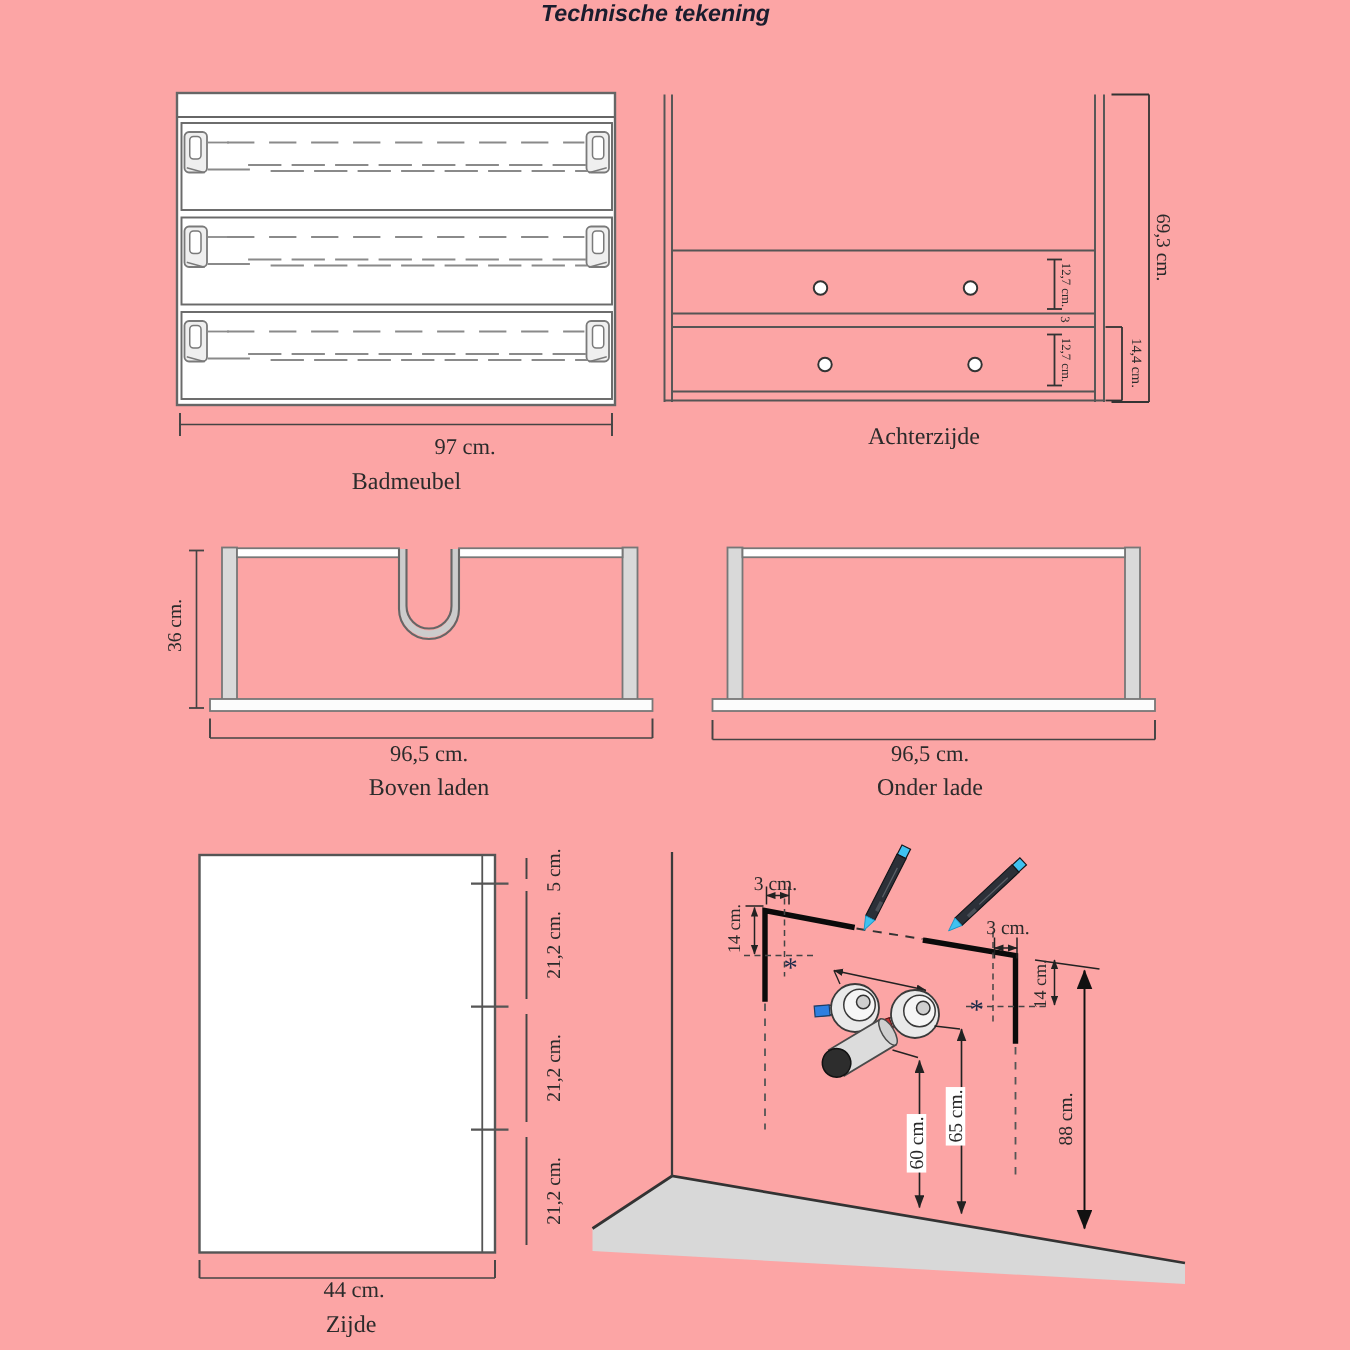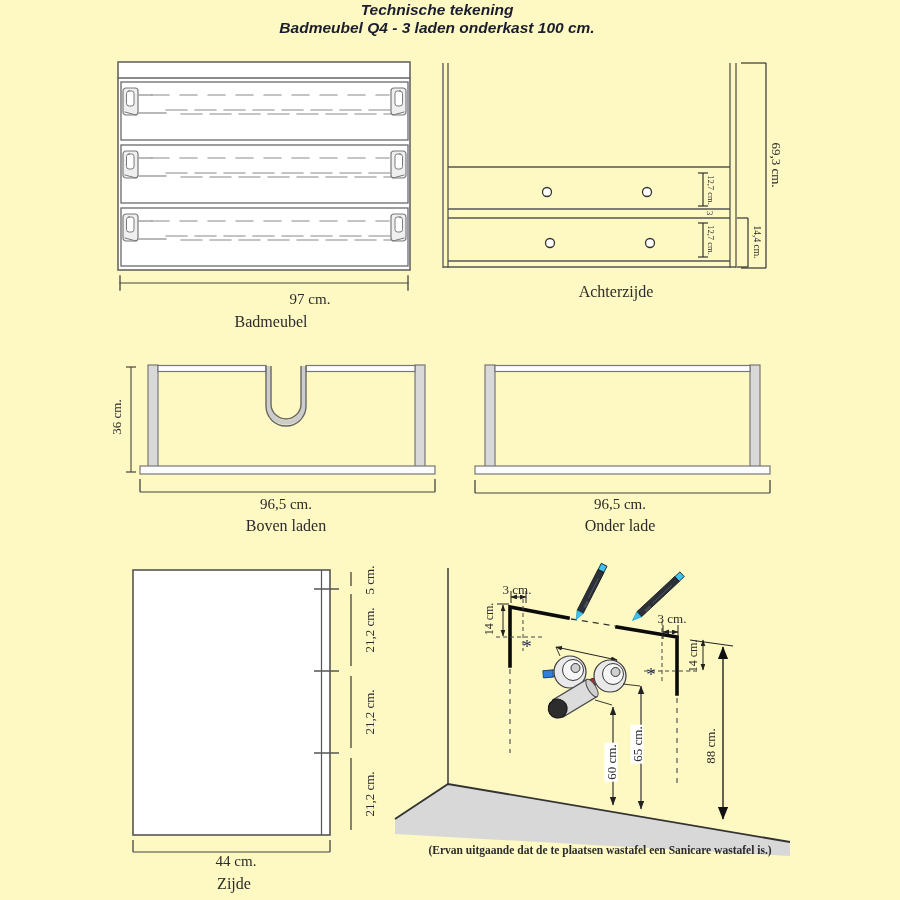--- a/index.html
+++ b/index.html
@@ -1,16 +1,16 @@
 <!DOCTYPE html>
 <html><head>
 <meta charset="utf-8">
 <style>
   html,body{margin:0;padding:0;background:#ffffff;}
-  #page{position:relative;width:900px;height:900px;background:#fef9c3;overflow:hidden;
+  #page{position:relative;width:900px;height:900px;background:#fca5a5;overflow:hidden;
         font-family:"Liberation Serif","DejaVu Serif",serif;}
   svg{position:absolute;left:0;top:0;}
   .lbl{position:absolute;transform:translate(-50%,-50%);white-space:nowrap;
        font-family:"Liberation Serif","DejaVu Serif",serif;color:#2b2b2b;line-height:1;}
   .rot90{transform:translate(-50%,-50%) rotate(90deg);}
   .rot270{transform:translate(-50%,-50%) rotate(-90deg);}
   .whitebg{background:#ffffff;padding:0 2px;}
   .title{position:absolute;transform:translate(-50%,-50%);white-space:nowrap;
          font-family:"Liberation Sans","DejaVu Sans",sans-serif;
          font-weight:bold;font-style:italic;color:#1a1d2e;}
@@ -232,21 +232,20 @@
 
     <line x1="595" y1="700" x2="612" y2="705" stroke="#222" stroke-width="0.9"></line>
     <line x1="623" y1="684" x2="640" y2="686" stroke="#222" stroke-width="0.9"></line>
     <line x1="613" y1="707" x2="613" y2="805" stroke="#222" stroke-width="1.1" marker-start="url(#arrM)" marker-end="url(#arrM)"></line>
     <line x1="641" y1="686" x2="641" y2="809" stroke="#222" stroke-width="1.1" marker-start="url(#arrM)" marker-end="url(#arrM)"></line>
     <line x1="723" y1="647" x2="723" y2="819" stroke="#111" stroke-width="1.3" marker-start="url(#arrB)" marker-end="url(#arrB)"></line>
   </g>
 </svg>
 
   <div class="title" style="left:437px;top:10px;font-size:15.5px;">Technische tekening</div>
-  <div class="title" style="left:437px;top:28px;font-size:15.5px;">Badmeubel Q4 - 3 laden onderkast 100 cm.</div>
 
   <div class="lbl" style="left:268px;top:299px;font-size:15px;margin-left:42px;">97 cm.</div>
   <div class="lbl" style="left:271px;top:322px;font-size:16px;">Badmeubel</div>
 
   <div class="lbl rot90" style="left:776px;top:165px;font-size:13px;">69,3 cm.</div>
   <div class="lbl rot90" style="left:711px;top:190px;font-size:8.5px;">12,7 cm.</div>
   <div class="lbl rot90" style="left:710px;top:213px;font-size:8.5px;">3</div>
   <div class="lbl rot90" style="left:711px;top:240px;font-size:8.5px;">12,7 cm.</div>
   <div class="lbl rot90" style="left:756px;top:242px;font-size:9.5px;">14,4 cm.</div>
   <div class="lbl" style="left:616px;top:292px;font-size:16px;">Achterzijde</div>
@@ -267,15 +266,14 @@
 
   <div class="lbl" style="left:517px;top:589px;font-size:13px;">3 cm.</div>
   <div class="lbl" style="left:672px;top:618px;font-size:13px;">3 cm.</div>
   <div class="lbl rot270" style="left:489px;top:619px;font-size:12px;">14 cm.</div>
   <div class="lbl rot270" style="left:693px;top:656px;font-size:12px;">14 cm.</div>
   <div class="lbl rot270 whitebg" style="left:611px;top:762px;font-size:13px;">60 cm.</div>
   <div class="lbl rot270 whitebg" style="left:637px;top:744px;font-size:13px;">65 cm.</div>
   <div class="lbl rot270" style="left:710px;top:746px;font-size:13px;">88 cm.</div>
   <div class="lbl" style="left:527px;top:646px;font-size:19px;color:#1c2a4a;">*</div>
   <div class="lbl" style="left:651px;top:674px;font-size:19px;color:#1c2a4a;">*</div>
-  <div class="lbl note" style="left:600px;top:851px;font-size:11.5px;">(Ervan uitgaande dat de te plaatsen wastafel een Sanicare wastafel is.)</div>
 
 </div>
 
 </body></html>

